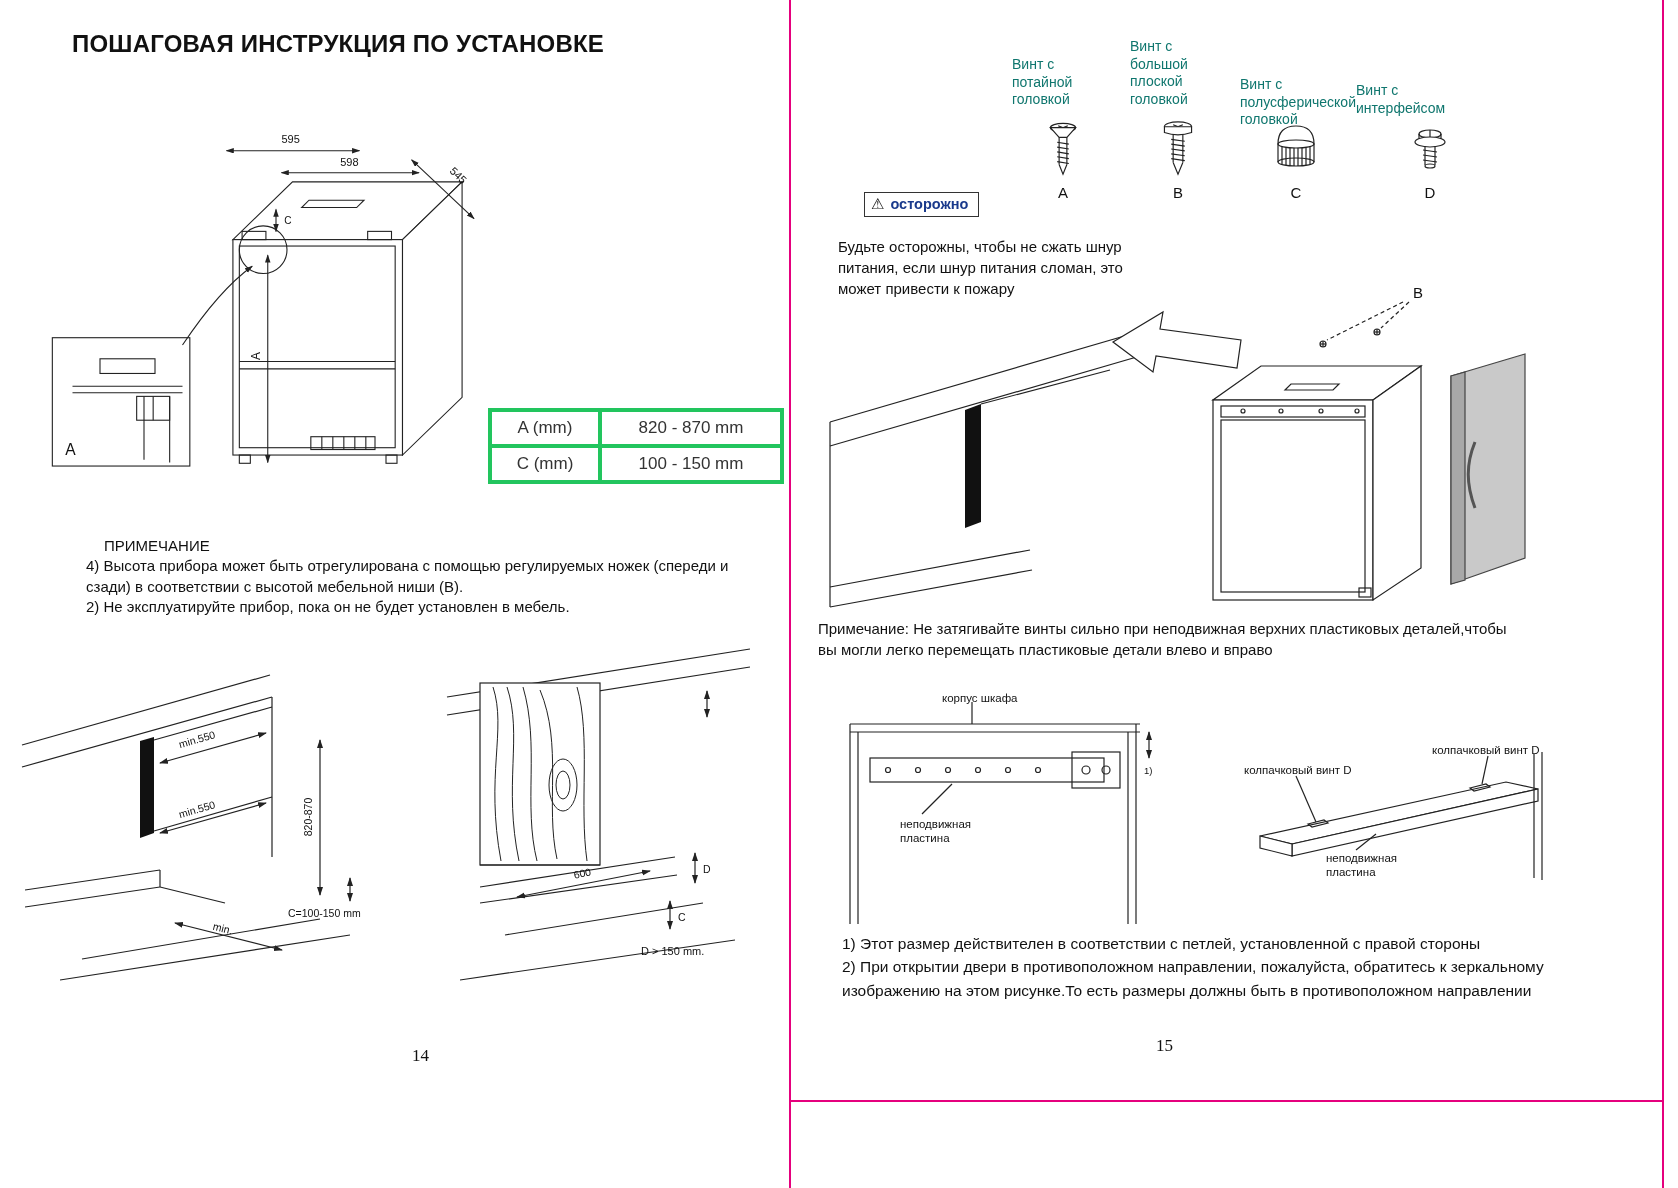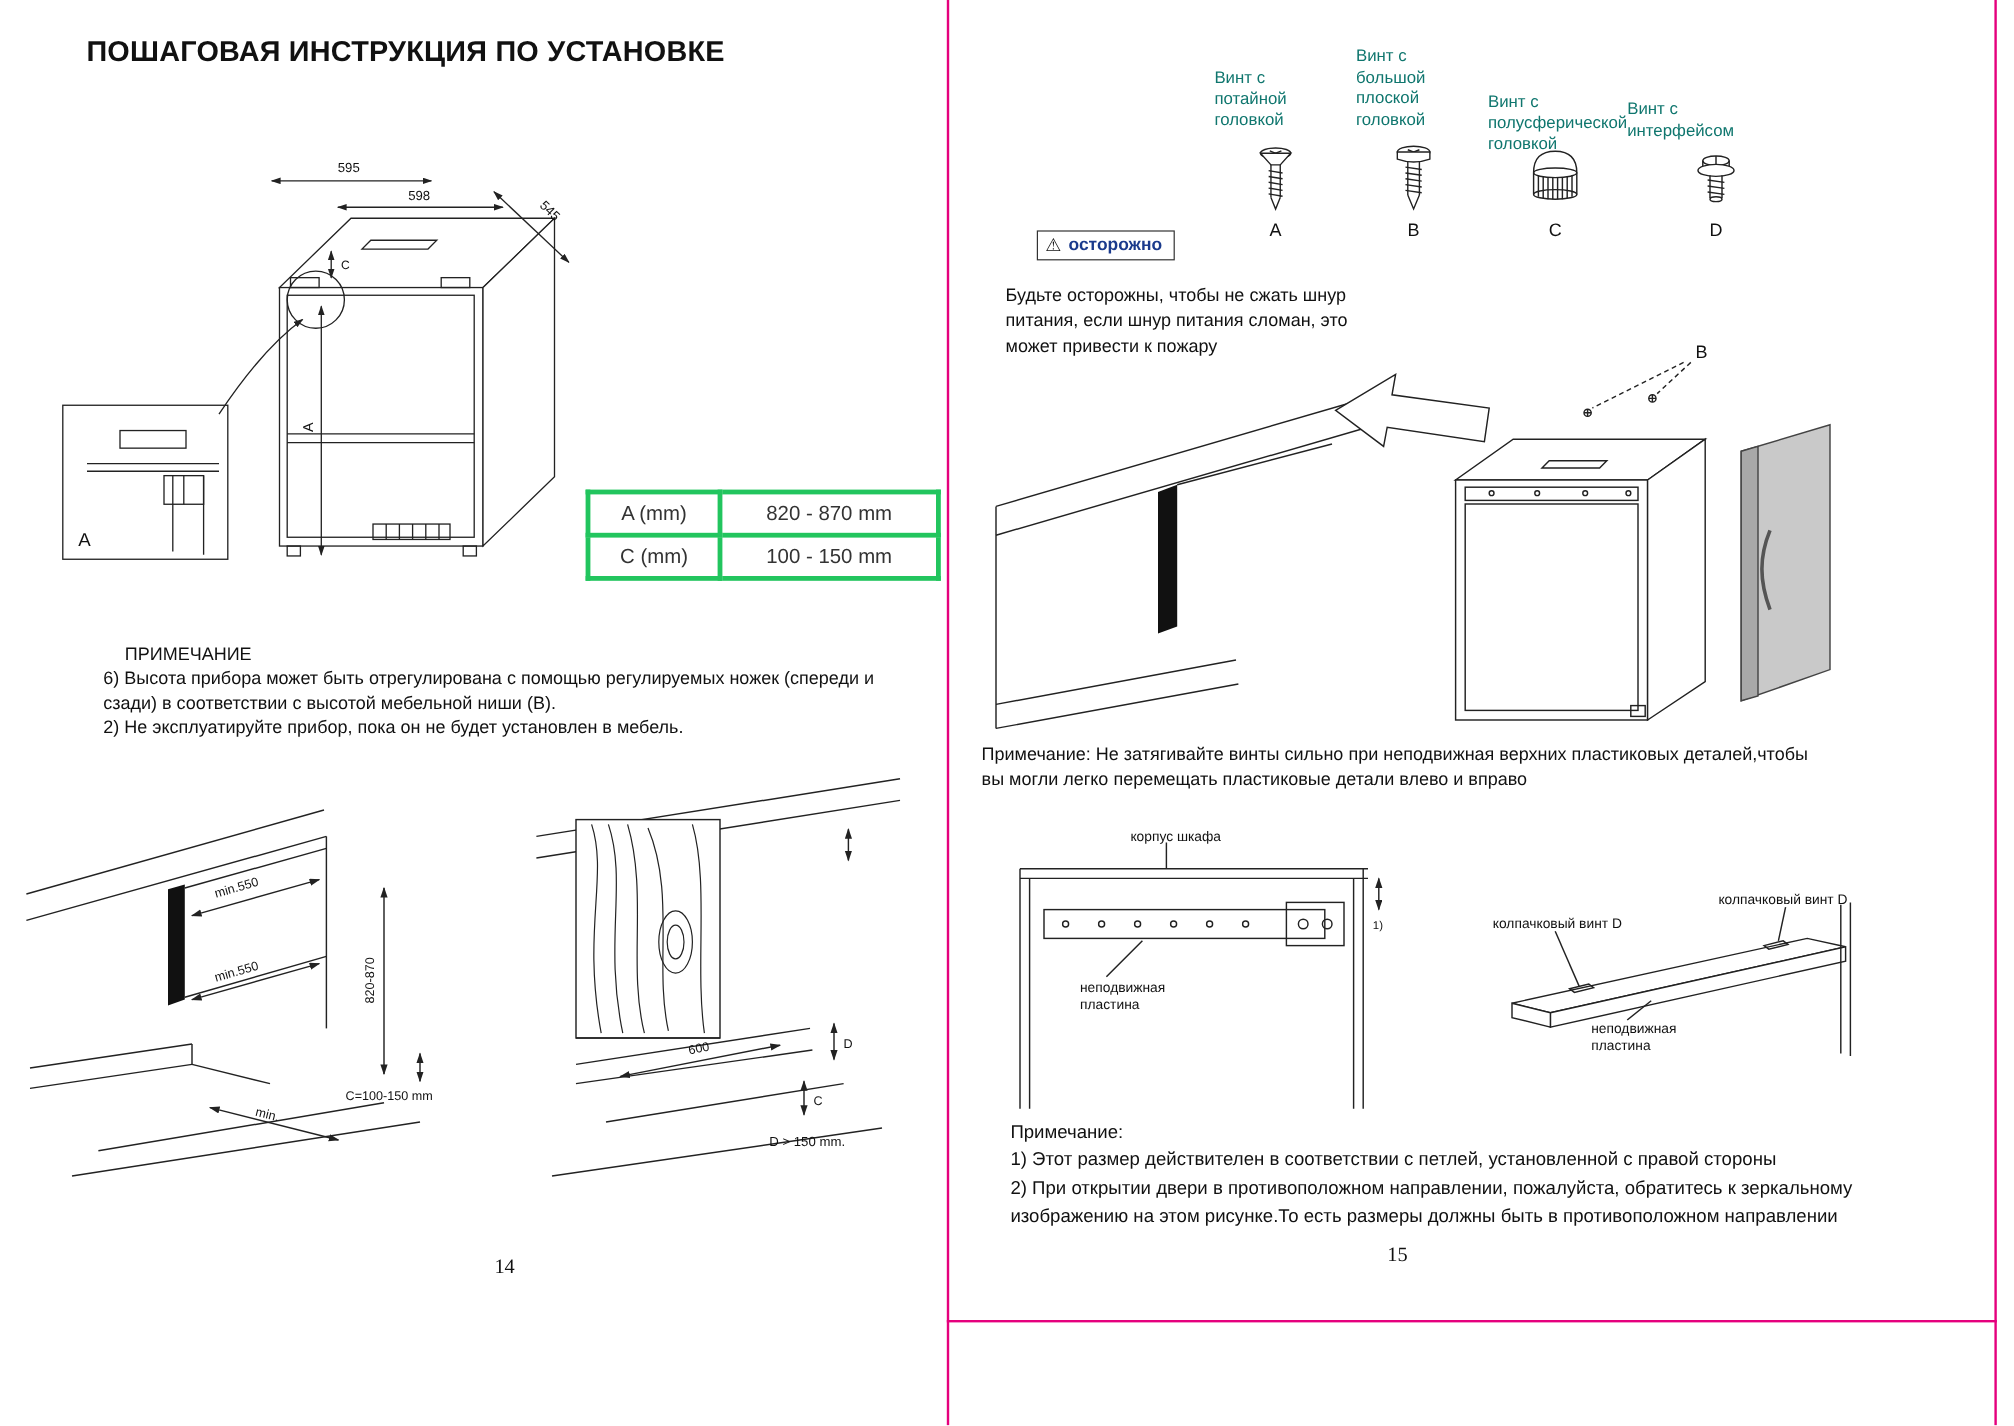--- a/index.html
+++ b/index.html
@@ -101,21 +101,21 @@
       </tr>
       <tr>
         <td class="lab">C (mm)</td>
         <td class="val">100 - 150 mm</td>
       </tr>
     </tbody>
       </table>
 
     <div class="note-block abs" style="left:86px;top:536px;width:665px;">
       <div class="nb-title">ПРИМЕЧАНИЕ</div>
-      <div>6) Высота прибора может быть отрегулирована с помощью регулируемых ножек (спереди и сзади) в соответствии с высотой мебельной ниши (B).</div>
+      <div>4) Высота прибора может быть отрегулирована с помощью регулируемых ножек (спереди и сзади) в соответствии с высотой мебельной ниши (B).</div>
       <div>2) Не эксплуатируйте прибор, пока он не будет установлен в мебель.</div>
     </div>
 
     <svg class="abs" style="left:20px;top:645px;" width="370" height="340" viewBox="0 0 370 340">
       <defs>
         <marker id="ar2" markerWidth="9" markerHeight="8" refX="8" refY="3" orient="auto-start-reverse" markerUnits="userSpaceOnUse">
           <path d="M0,0 L9,3 L0,6 Z" style="fill:#222;stroke:none;"></path>
         </marker>
       </defs>
       <g>
@@ -350,21 +350,20 @@
         <line x1="58" y1="38" x2="78" y2="84"></line>
         <line x1="250" y1="18" x2="244" y2="46"></line>
         <line x1="118" y1="112" x2="138" y2="96"></line>
       </g>
     </svg>
     <div class="small-label abs" style="left:1432px;top:744px;width:140px;">колпачковый винт D</div>
     <div class="small-label abs" style="left:1244px;top:764px;width:120px;">колпачковый винт D</div>
     <div class="small-label abs" style="left:1326px;top:852px;width:90px;">неподвижная пластина</div>
 
     <div class="notes-bottom abs" style="left:842px;top:932px;width:800px;">
-      <p>Примечание:</p>
       <p>1)   Этот размер действителен в соответствии с петлей, установленной с правой стороны</p>
       <p>2)   При открытии двери в противоположном направлении, пожалуйста, обратитесь к зеркальному изображению на этом рисунке.То есть размеры должны быть в противоположном направлении</p>
     </div>
 
     <div class="pagenum abs" style="left:1156px;top:1036px;">15</div>
   </section>
 
   <div class="divider"></div>
   <div class="page-right-border"></div>
   <div class="page-bottom-border"></div>

